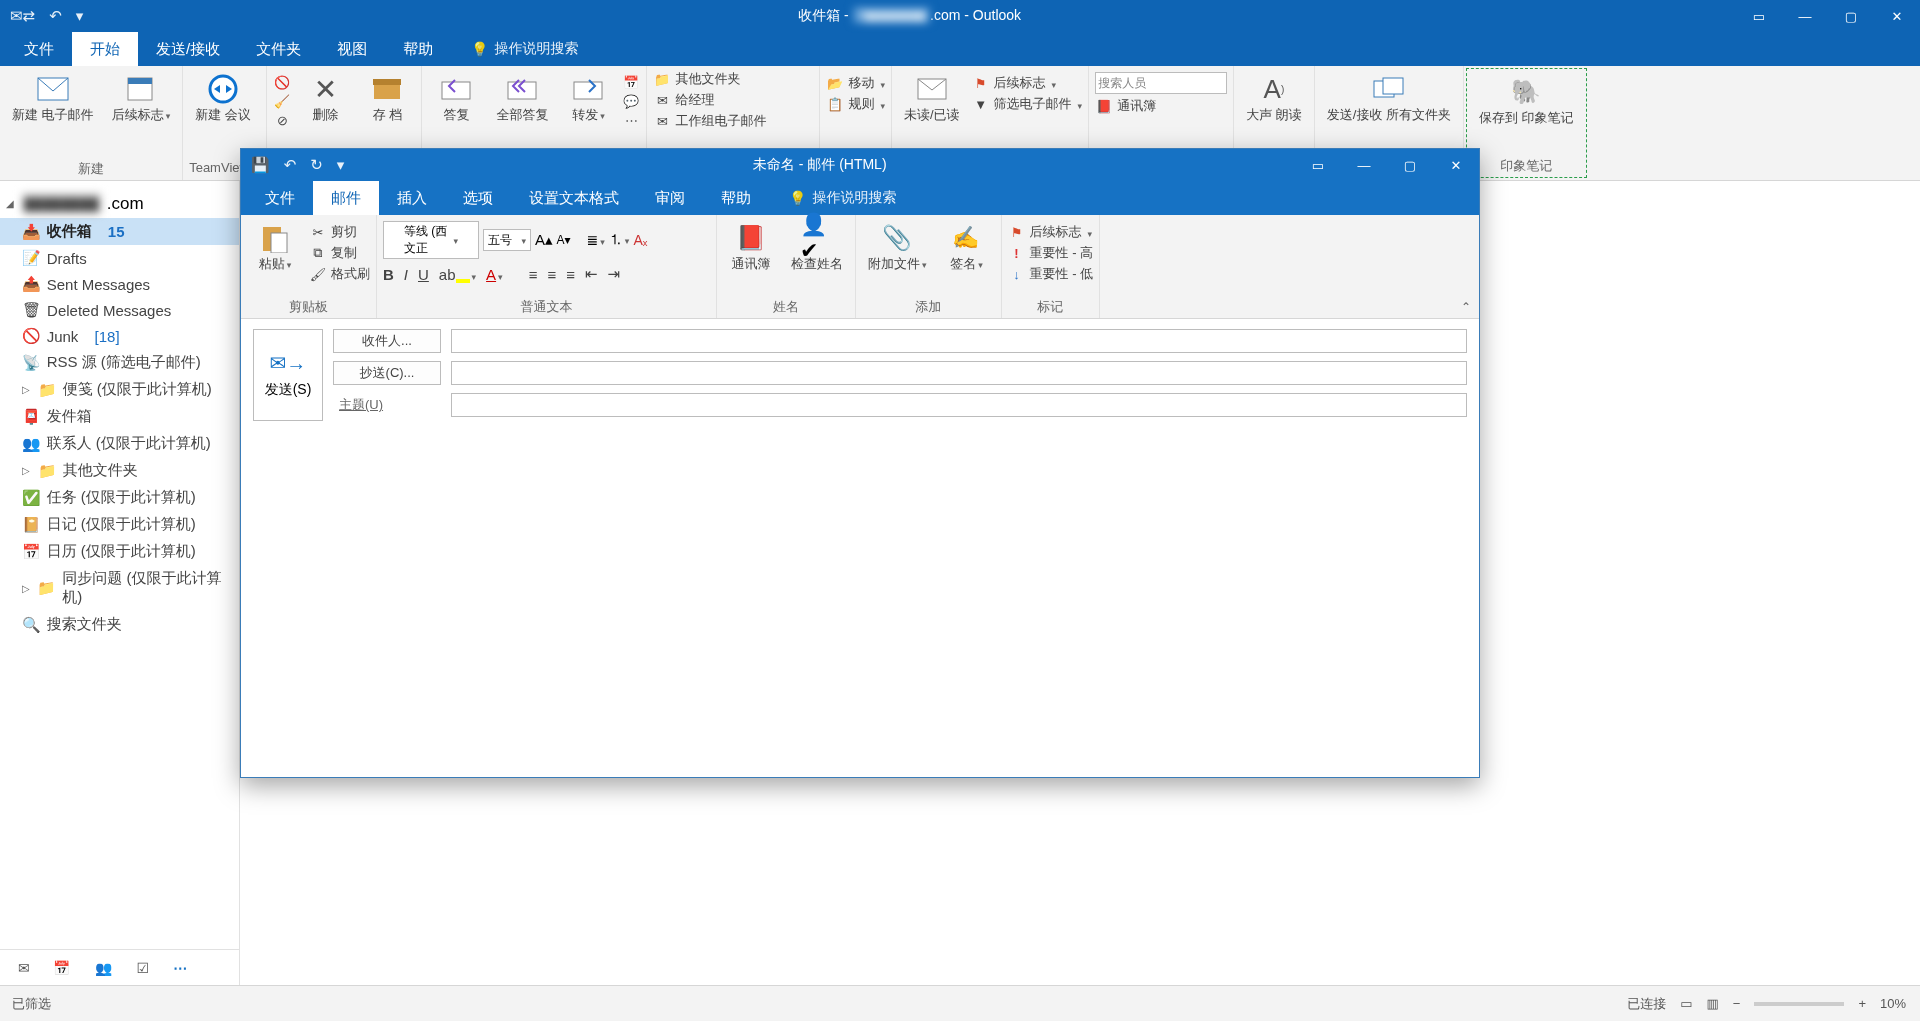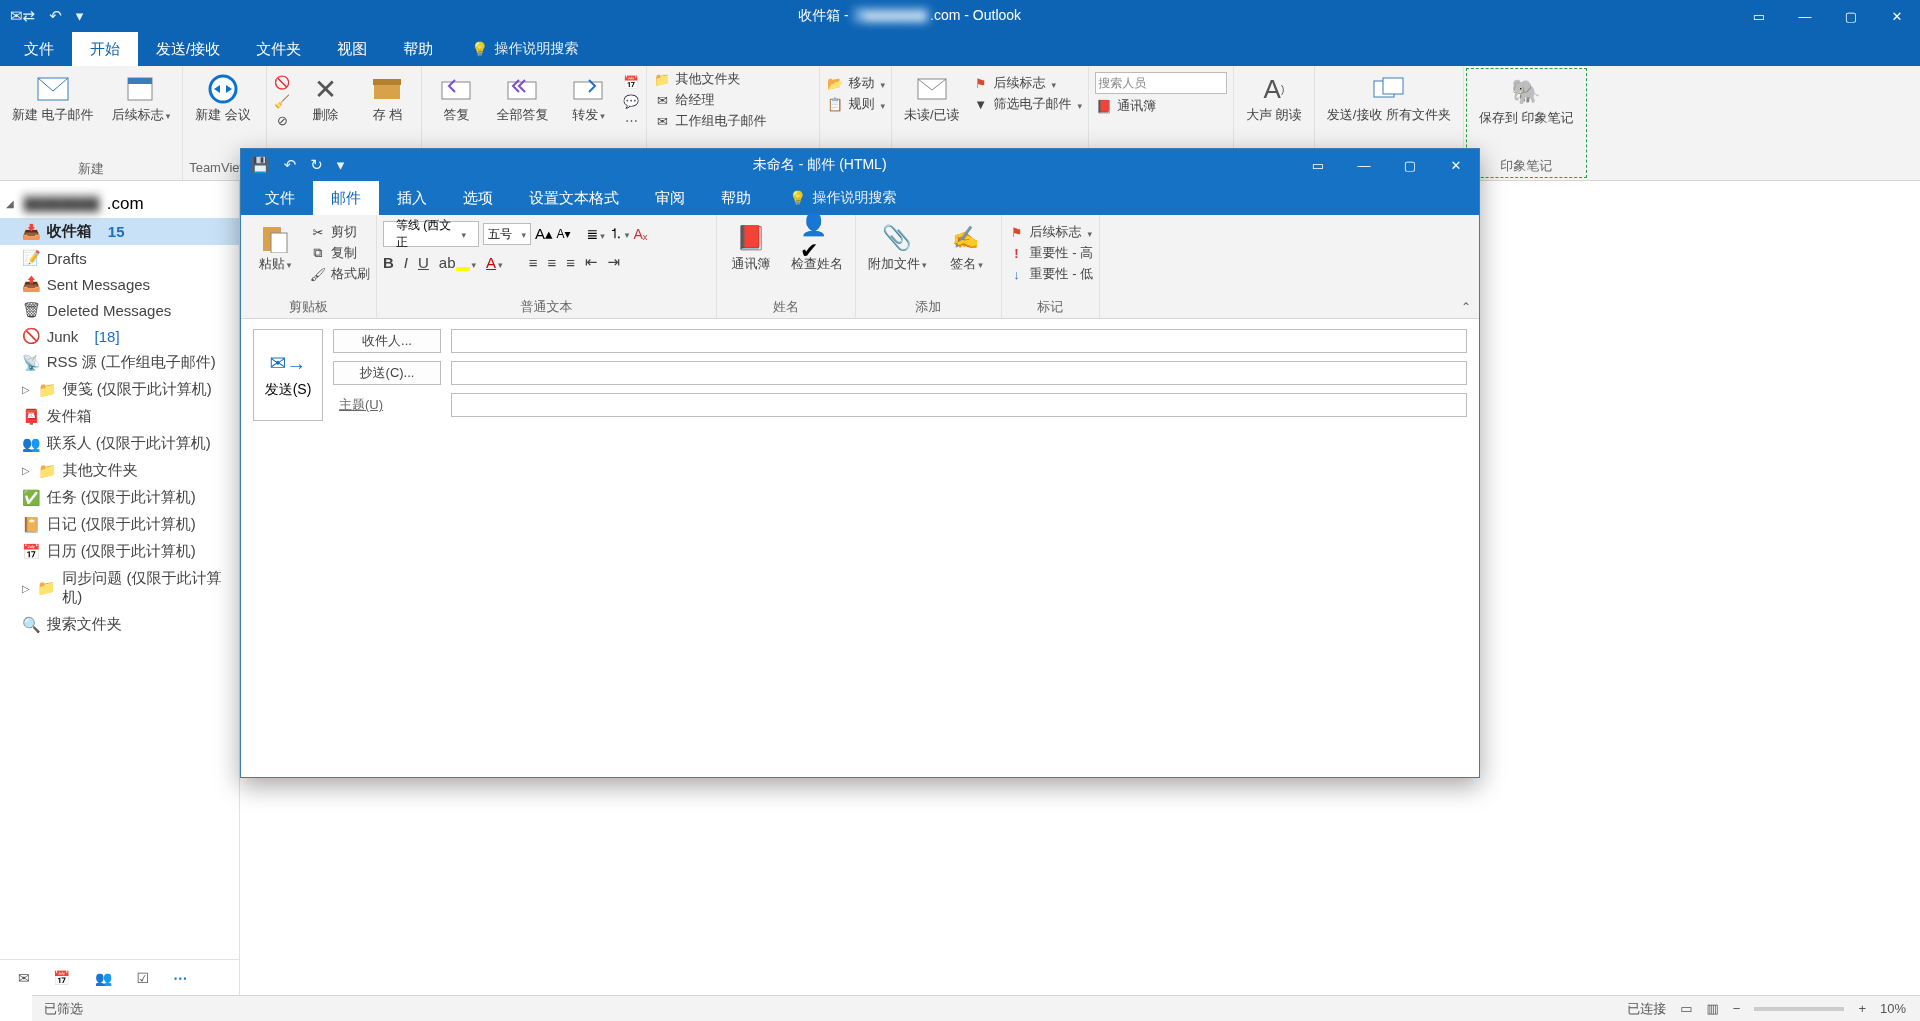--- a/index.html
+++ b/index.html
@@ -38,21 +38,21 @@
 .sidebar { width: 240px; border-right: 1px solid #e1e1e1; padding-top: 8px; overflow: hidden; display: flex; flex-direction: column; }
 .sidebar .acct { font-size: 17px; padding: 4px 6px; display: flex; align-items: center; gap: 6px; }
 .sidebar .acct .blur { filter: blur(4px); background: #cfcfcf; padding: 0 2px; }
 .sidebar .folder { padding: 4px 4px 4px 22px; display: flex; align-items: center; gap: 6px; font-size: 15px; color: #444; }
 .sidebar .folder.sel { background: #c9e1f6; font-weight: 700; color: #222; }
 .sidebar .folder .cnt { color: #1a6fc4; font-weight: 700; }
 .sidebar .folder .cnt2 { color: #1a6fc4; }
 .sidebar .exp { width: 10px; color: #666; font-size: 10px; }
 .navbar { height: 36px; border-top: 1px solid #e1e1e1; display: flex; align-items: center; gap: 24px; padding-left: 18px; color: #555; }
 
-.statusbar { height: 26px; background: #f3f3f3; border-top: 1px solid #d6d6d6; display: flex; align-items: center; font-size: 13px; color: #555; margin-left: 32px; }
+.statusbar { height: 36px; background: #f3f3f3; border-top: 1px solid #d6d6d6; display: flex; align-items: center; font-size: 13px; color: #555; }
 .statusbar .r { margin-left: auto; display: flex; align-items: center; gap: 14px; padding-right: 14px; }
 
 
 .compose { position: absolute; left: 240px; top: 148px; width: 1240px; height: 630px; background: #fff; box-shadow: 0 8px 24px rgba(0,0,0,.35); display: flex; flex-direction: column; border: 1px solid #3a7cb8; }
 .compose .titlebar { background: #1672c4; }
 .compose .tabs { background: #1672c4; }
 .compose .ribbon2 { height: 104px; background: #f3f3f3; border-bottom: 1px solid #d6d6d6; display: flex; position: relative; }
 .ribbon2 .rgroup { border-right: 1px solid #e1e1e1; }
 .ribbon2 .collapse { position: absolute; right: 8px; bottom: 4px; color: #666; font-size: 12px; }
 
@@ -347,21 +347,21 @@
           <span>📤</span>
           <span>Sent Messages</span>
         </div>
       <div class="folder">
           <span>🗑</span>
           <span>Deleted Messages</span>
         </div>
       <div class="folder"><span>🚫</span><span>Junk</span>&nbsp;<span class="cnt2">[18]</span></div>
       <div class="folder">
           <span>📡</span>
-          <span>RSS 源 (工作组电子邮件)</span>
+          <span>RSS 源 (筛选电子邮件)</span>
         </div>
       <div class="folder">
           <span class="exp">▷</span>
           <span>📁</span>
           <span>便笺 (仅限于此计算机)</span>
         </div>
       <div class="folder">
           <span>📮</span>
           <span>发件箱</span>
         </div>
@@ -477,21 +477,21 @@
               <span>格式刷</span>
             </div>
         </div>
       </div>
       <div class="lbl">剪贴板</div>
     </div>
     <div class="rgroup" style="min-width:340px">
       <div class="body">
           <div style="display:flex;flex-direction:column;gap:6px;padding-top:2px">
         <div style="display:flex;gap:4px;align-items:center">
-          <div style="border:1px solid #bcbcbc;background:#fff;height:26px;width:96px;font-size:12px;padding:2px 12px;display:flex;align-items:center">
+          <div style="border:1px solid #bcbcbc;background:#fff;height:38px;width:96px;font-size:12px;padding:2px 20px;display:flex;align-items:center">
                 <span>等线 (西文正</span>
                 <span class="chev" style="margin-left:auto"></span>
               </div>
           <div style="border:1px solid #bcbcbc;background:#fff;height:22px;width:48px;font-size:12px;padding:2px 4px;display:flex;align-items:center">
                 <span>五号</span>
                 <span class="chev" style="margin-left:auto"></span>
               </div>
           <span style="font-size:15px">A▴</span>
           <span style="font-size:12px">A▾</span>
           <span style="width:8px"></span>

